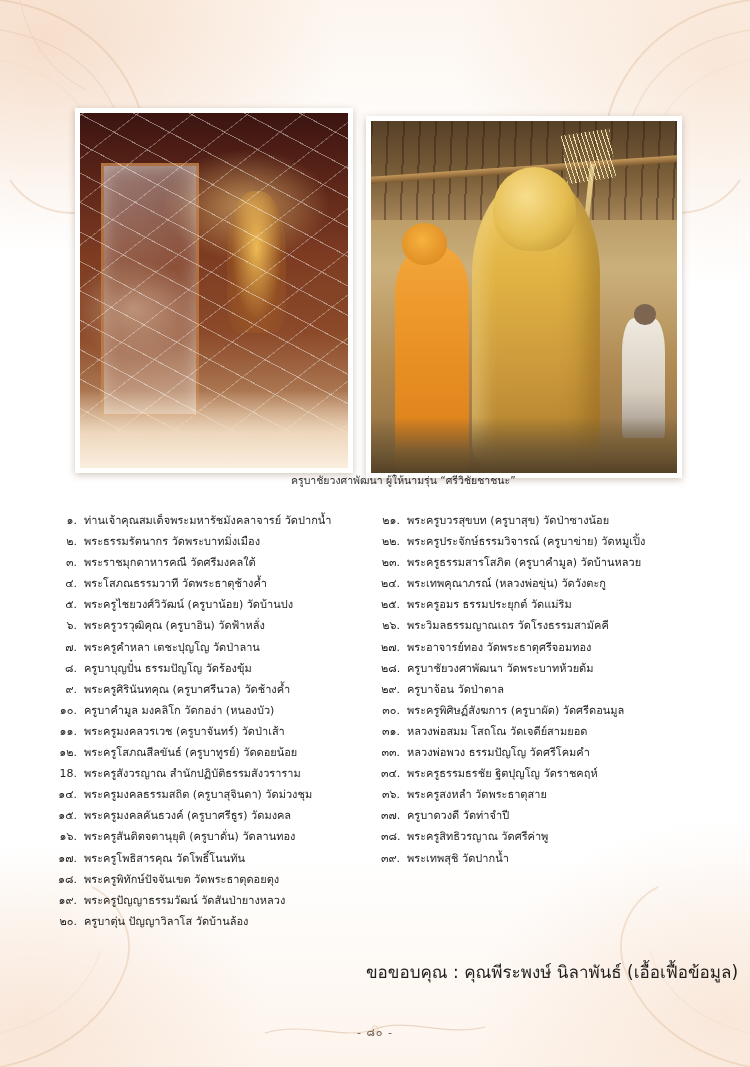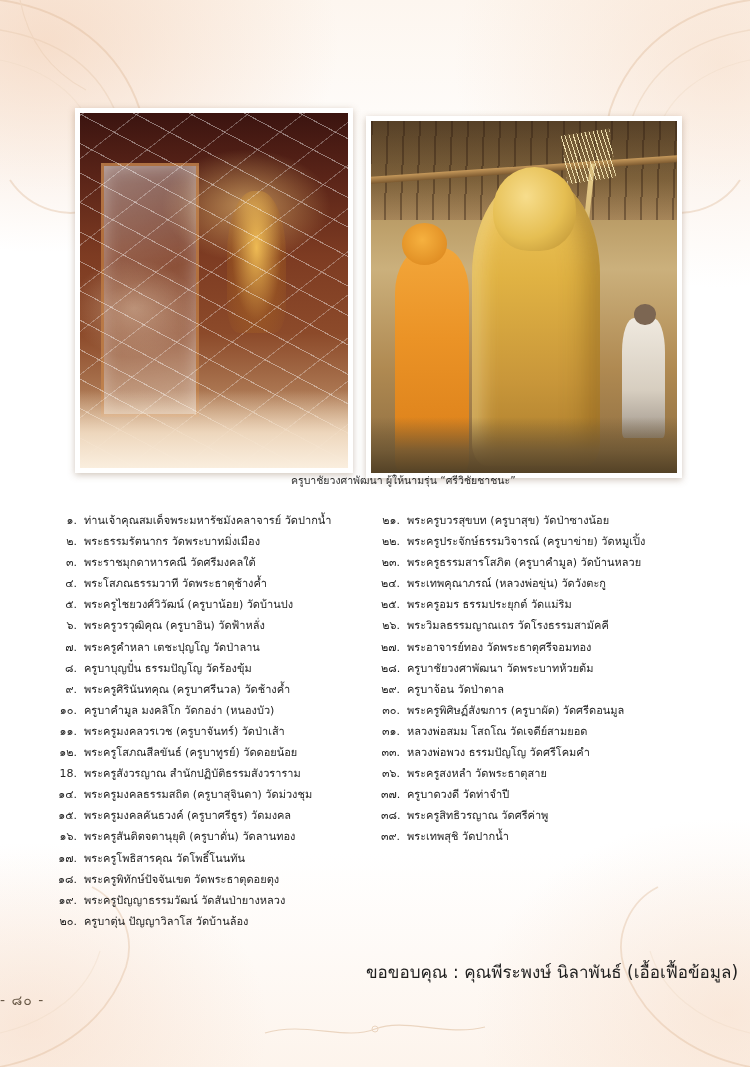--- a/index.html
+++ b/index.html
@@ -249,23 +249,23 @@
     top: 958px;
     font-size: 17px;
     color: #1f1f1f;
     white-space: nowrap;
   }
 
   .page-number {
     position: absolute;
     left: 0;
     right: 0;
-    bottom: 56px;
-    text-align: left;
-    font-size: 14px;
+    bottom: 26px;
+    text-align: center;
+    font-size: 11px;
     color: #6a5a48;
     letter-spacing: 1px;
   }
   .bottom-orn {
     position: absolute;
     left: 50%;
     transform: translateX(-50%);
     bottom: 26px;
     width: 240px;
     height: 22px;
@@ -454,20 +454,24 @@
         </div>
       <div class="row">
           <span class="num">๓๑.</span>
           <span class="txt">หลวงพ่อสมม โสถโณ วัดเจดีย์สามยอด</span>
         </div>
       <div class="row">
           <span class="num">๓๓.</span>
           <span class="txt">หลวงพ่อพวง ธรรมปัญโญ  วัดศรีโคมคำ</span>
         </div>
       <div class="row">
+          <span class="num">๓๔.</span>
+          <span class="txt">พระครูธรรมธรชัย ฐิตปุญโญ  วัดราชคฤห์</span>
+        </div>
+      <div class="row">
           <span class="num">๓๖.</span>
           <span class="txt">พระครูสงหลำ วัดพระธาตุสาย</span>
         </div>
       <div class="row">
           <span class="num">๓๗.</span>
           <span class="txt">ครูบาดวงดี วัดท่าจำปี</span>
         </div>
       <div class="row">
           <span class="num">๓๘.</span>
           <span class="txt">พระครูสิทธิวรญาณ  วัดศรีค่าพู</span>

